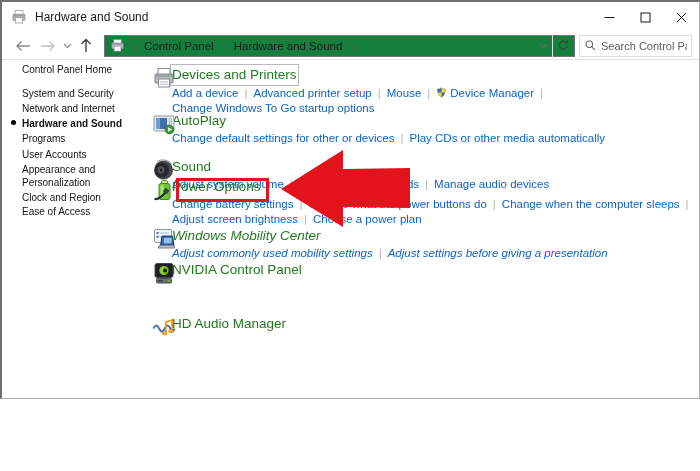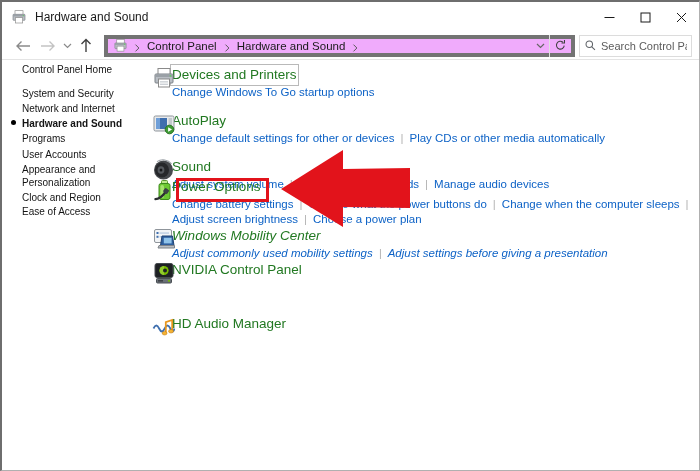--- a/index.html
+++ b/index.html
@@ -1,38 +1,38 @@
 <!DOCTYPE html>
 <html style="--green: #217821; --blue: #0d62c6;"><head>
 <meta charset="utf-8">
 <style>
   * { box-sizing: border-box; margin: 0; padding: 0; }
   html,body { width:700px; height:471px; overflow:hidden; }
   body { font-family: "Liberation Sans", "DejaVu Sans", sans-serif; background:#fff; }
 
   #window {
-    position:relative; width:700px; height:471px; background:#fff;
+    position:relative; width:700px; height:399px; background:#fff;
     border-top:2px solid #6e6e6e; border-left:2px solid #6e6e6e;
     border-right:1px solid #b0b0b0; border-bottom:1px solid #b0b0b0;
   }
 
   
   .titlebar { position:absolute; left:0; top:0; right:0; height:30px; background:#fff; display:flex; align-items:center; }
   .titlebar .app-icon { width:16px; height:16px; margin:0 8px 0 9px; flex:0 0 auto; }
   .titlebar .title { font-size:12px; color:#1a1a1a; }
   .win-controls { margin-left:auto; display:flex; height:30px; }
   .win-btn { width:36px; height:30px; display:flex; align-items:center; justify-content:center; }
   .win-btn svg { display:block; }
 
   
   .navbar { position:absolute; left:0; top:30px; right:0; height:28px; display:flex; align-items:center;
             border-bottom:1px solid #e4e4e4; padding:0 7px 0 8px; }
   .nav-btn { display:flex; align-items:center; justify-content:center; height:24px; }
   .nav-back { width:26px; } .nav-fwd { width:24px; } .nav-hist { width:14px; } .nav-up { width:24px; margin-right:6px; }
-  .addressbar { flex:1; height:22px; border:4px solid #737373; display:flex; align-items:center; background:#f0abfc; }
+  .addressbar { flex:1; height:22px; border:1px solid #737373; display:flex; align-items:center; background:#15803d; }
   .crumb-icon { width:15px; height:15px; margin:0 2px 0 5px; }
   .crumb-sep { width:12px; height:12px; margin:0 1px; }
   .crumb { font-size:11.5px; color:#1a1a1a; padding:0 3px; white-space:nowrap; }
   .addr-spacer { flex:1; }
   .addr-chevron { width:17px; height:22px; display:flex; align-items:center; justify-content:center; }
   .addr-refresh { width:22px; height:22px; display:flex; align-items:center; justify-content:center; border-left:1px solid #e0e0e0; }
   .searchbox { width:113px; height:22px; margin-left:4px; border:1px solid #dcdcdc; display:flex; align-items:center; padding:0 4px; }
   .searchbox svg { flex:0 0 auto; margin-right:4px; }
   .searchbox input { border:0; outline:0; width:100%; font-size:11px; color:#333; font-family:"Liberation Sans","DejaVu Sans",sans-serif; }
   .searchbox input::placeholder { color:#5c5c5c; opacity:1; }
@@ -181,21 +181,25 @@
           <svg viewBox="0 0 24 24">
             <rect x="6" y="2.5" width="12" height="6" fill="#fff" stroke="#8a8a8a"></rect>
             <rect x="3" y="8" width="18" height="9" rx="1" fill="#b9bec4" stroke="#7d8288"></rect>
             <rect x="3" y="8" width="18" height="3" fill="#9aa0a6"></rect>
             <rect x="6.5" y="13" width="11" height="8" fill="#fff" stroke="#8a8a8a"></rect>
             <rect x="8" y="15.2" width="8" height="1.3" fill="#c8cdd2"></rect>
             <rect x="8" y="17.6" width="8" height="1.3" fill="#c8cdd2"></rect>
             <circle cx="18.5" cy="9.8" r="0.9" fill="#5fd35f"></circle>
           </svg>
         </span>
-        <div class="sec-body"><span class="sec-title focus-box">Devices and Printers</span><div class="links"><span class="link">Change Windows To Go startup options</span></div></div>
+        <div class="sec-body"><span class="sec-title focus-box">Devices and Printers</span><div class="links"><span class="link">Add a device</span><span class="sep">|</span><span class="link">Advanced printer setup</span><span class="sep">|</span><span class="link">Mouse</span><span class="sep">|</span><span class="link"><span class="shield"><svg viewBox="0 0 16 16">
+                  <path d="M2,3 C4.5,3 6.5,2.2 8,1.2 C9.5,2.2 11.5,3 14,3 C14,8 12.5,12.6 8,14.8 C3.5,12.6 2,8 2,3 Z" fill="#f8d22a" stroke="#9a7d1c" stroke-width="0.7"></path>
+                  <path d="M8,1.2 C6.5,2.2 4.5,3 2,3 C2,5.4 2.3,7.8 3.1,8 L8,8 Z" fill="#2f6fd0"></path>
+                  <path d="M8,8 L12.9,8 C12.1,11 10.6,13.5 8,14.8 Z" fill="#2f6fd0"></path>
+                </svg></span>Device Manager</span><span class="sep">|</span></div><div class="links"><span class="link">Change Windows To Go startup options</span></div></div>
       </div>
       <div class="section" style="top: 109px;">
         <span class="sec-icon">
           <svg viewBox="0 0 24 24">
             <rect x="2" y="4" width="20" height="15" rx="1.5" fill="#e8eaec" stroke="#8f959b"></rect>
             <rect x="4" y="6" width="11" height="11" fill="#3f6fae"></rect>
             <rect x="4" y="6" width="4" height="11" fill="#6f9fd8"></rect>
             <rect x="16.5" y="6" width="3.5" height="7" fill="#c4c9ce"></rect>
             <circle cx="17.5" cy="17.5" r="4.3" fill="#3f9c35" stroke="#2c7326"></circle>
             <path d="M16.1,15.3 L20.1,17.5 L16.1,19.7 Z" fill="#fff"></path>

